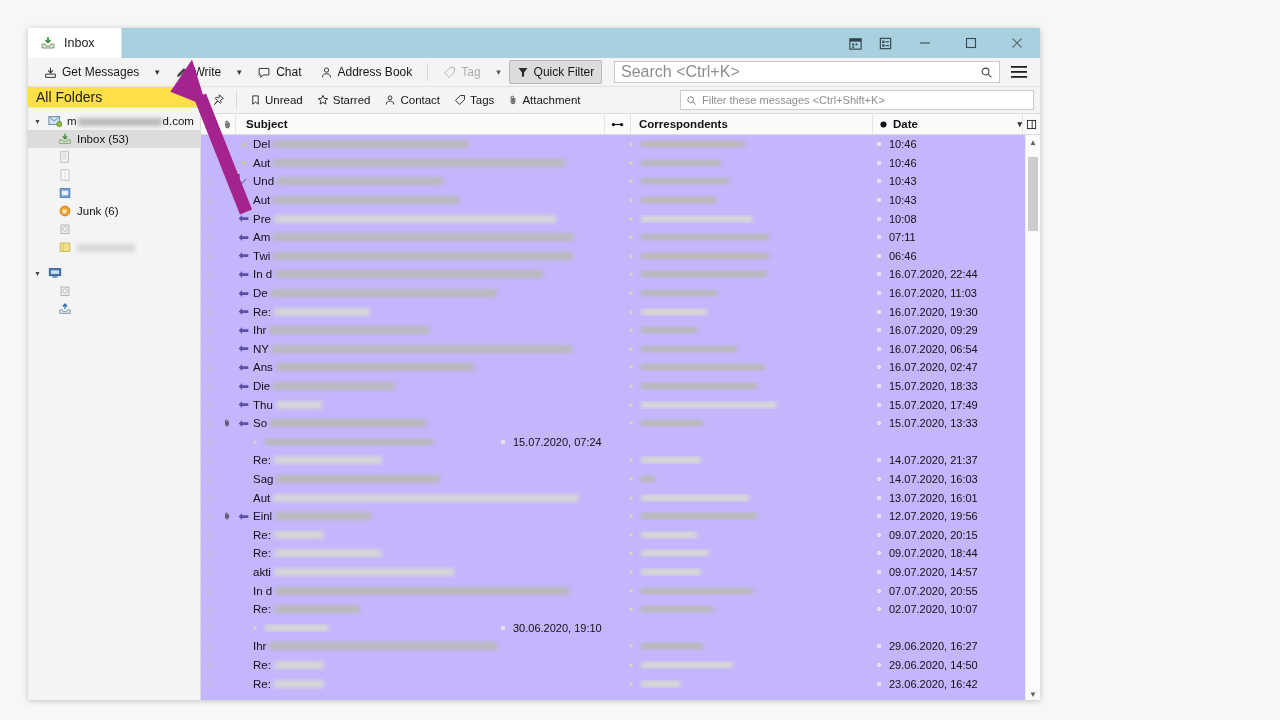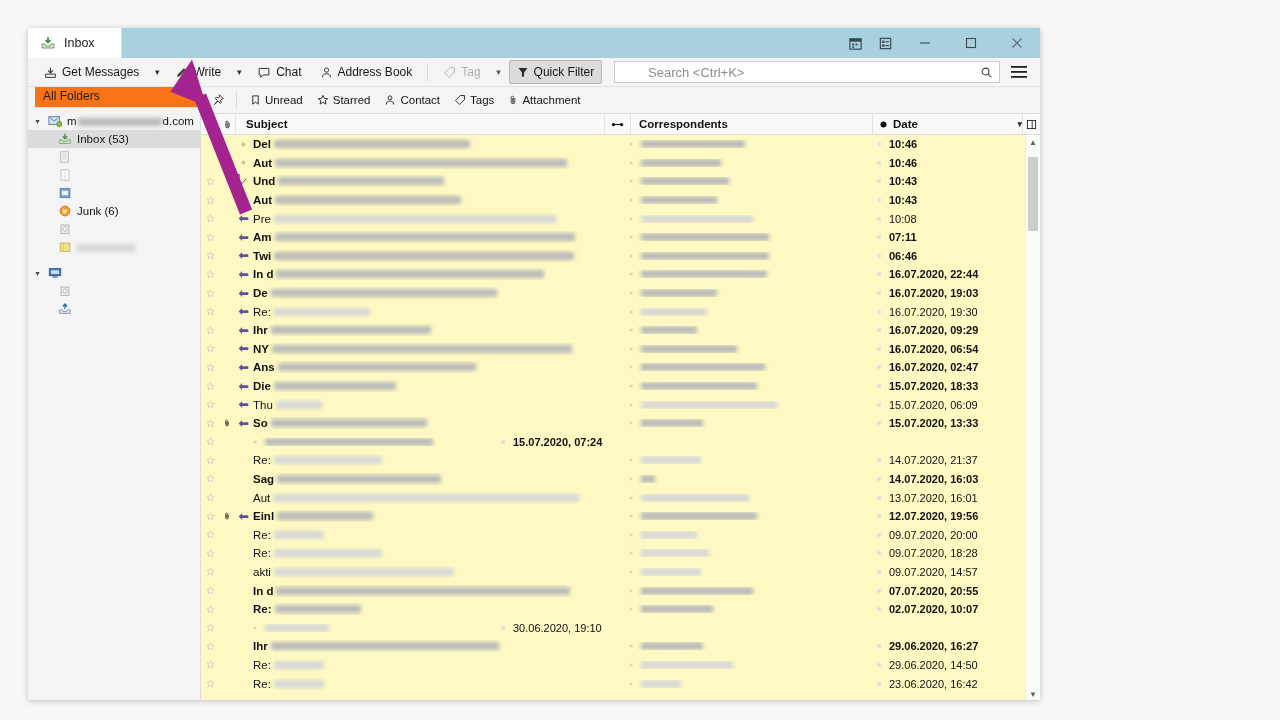--- a/index.html
+++ b/index.html
@@ -58,46 +58,46 @@
     width:16px;height:22px;color:#333;font-size:9px;
   }
   .vsep{width:1px;height:18px;background:#d8d8d8;margin:0 5px;}
   .search-wrap{
     margin-left:auto;display:flex;align-items:center;gap:6px;
   }
   .searchbox{
     width:372px;height:20px;background:#fff;border:1px solid #cccccc;
     display:flex;align-items:center;padding:0 6px;
   }
-  .searchbox .ph{font-size:13px;color:#8d8d8d;flex:1;margin-left:27px;}
+  .searchbox .ph{font-size:16px;color:#8d8d8d;flex:1;}
   .hamburger{width:26px;height:22px;display:flex;align-items:center;justify-content:center;}
   
   .body{display:flex;height:614px;}
   .sidebar{
     width:172px;background:#f4f4f4;border-right:1px solid #dcdcdc;
     display:flex;flex-direction:column;
   }
   .sb-head{
-    height:18px;padding:2px 0 0 8px;font-size:12px;color:#202020;
-    border-bottom:1px solid #e2e2e2;background:#f97316;margin-left:7px;
+    height:18px;padding:2px 0 0 8px;font-size:14px;color:#202020;
+    border-bottom:1px solid #e2e2e2;background:#fde047;
   }
   .folders{padding-top:4px;font-size:11.5px;color:#111;}
   .frow{display:flex;align-items:center;height:18px;padding-left:4px;gap:4px;white-space:nowrap;}
   .frow.sel{background:#dcdcdc;}
   .tw{width:11px;height:11px;display:flex;align-items:center;justify-content:center;color:#444;font-size:8px;}
   .tw.blank{visibility:hidden;}
   .ficon{width:16px;height:16px;display:flex;align-items:center;justify-content:center;}
   .flabel{font-size:11.5px;}
   .redact{
     display:inline-block;background:#d6d6d6;border-radius:1px;height:8px;
     filter:blur(2.2px);vertical-align:middle;
   }
   .redact.dk{background:#b9b9b9;}
   
-  .msgpane{flex:1;display:flex;flex-direction:column;background:#fef9c3;min-width:0;}
+  .msgpane{flex:1;display:flex;flex-direction:column;background:#c4b5fd;min-width:0;}
   .qfbar{
     height:26px;background:#f4f4f4;border-bottom:1px solid #dcdcdc;
     display:flex;align-items:center;padding:0 6px;gap:2px;
   }
   .qbtn{display:flex;align-items:center;gap:4px;height:20px;padding:0 6px;font-size:11.5px;color:#151515;white-space:nowrap;}
   .pinbtn{width:22px;height:20px;display:flex;align-items:center;justify-content:center;}
   .filterbox{
     margin-left:auto;width:342px;height:18px;background:#fff;border:1px solid #cbcbcb;
     display:flex;align-items:center;gap:5px;padding:0 5px;
   }
@@ -117,21 +117,21 @@
   .listwrap{flex:1;display:flex;min-height:0;}
   .list{flex:1;min-width:0;overflow:hidden;}
   .row{display:flex;align-items:center;height:18.6px;font-size:11.5px;color:#111;}
   .c-star{width:18px;display:flex;align-items:center;justify-content:center;}
   .c-att{width:16px;display:flex;align-items:center;justify-content:center;}
   .c-thr{width:16px;display:flex;align-items:center;justify-content:center;}
   .c-subj{flex:1;min-width:0;display:flex;align-items:center;gap:3px;padding-left:2px;overflow:hidden;}
   .c-corr{width:242px;display:flex;align-items:center;gap:6px;overflow:hidden;}
   .c-date{width:150px;display:flex;align-items:center;gap:6px;padding-left:6px;white-space:nowrap;}
   .subj-prefix{white-space:nowrap;}
-  .bold{font-weight:bold;}
+  .bold{font-weight:normal;}
   .datetxt{font-size:11px;}
   .scrollbar{
     width:14px;background:#fbfbfb;border-left:1px solid #eee;
     display:flex;flex-direction:column;align-items:center;
   }
   .sb-arrow{height:14px;width:14px;display:flex;align-items:center;justify-content:center;color:#606060;font-size:8px;}
   .sb-track{flex:1;width:14px;background:#fbfbfb;position:relative;}
   .sb-thumb{position:absolute;left:2px;top:8px;width:10px;height:74px;background:#cdcdcd;border-radius:1px;}
   
   .annot{position:absolute;left:0;top:0;width:1280px;height:720px;pointer-events:none;}
@@ -426,20 +426,27 @@
               <path d="M8.5 2H14v5.5L7.5 14 2 8.5z" fill="none" stroke="#222" stroke-width="1.2"></path>
             </svg>
           <span>Tags</span>
         </div>
         <div class="qbtn">
           <svg width="10" height="12" viewBox="0 0 16 16">
               <path d="M11 5v6a3 3 0 01-6 0V4a2 2 0 014 0v7a1 1 0 01-2 0V5" fill="none" stroke="#222" stroke-width="1.2"></path>
             </svg>
           <span>Attachment</span>
         </div>
+        <div class="filterbox">
+          <svg width="11" height="11" viewBox="0 0 16 16">
+              <circle cx="6.8" cy="6.8" r="4.2" fill="none" stroke="#777" stroke-width="1.3"></circle>
+              <line x1="10" y1="10" x2="14" y2="14" stroke="#777" stroke-width="1.4"></line>
+            </svg>
+          <span class="ph">Filter these messages &lt;Ctrl+Shift+K&gt;</span>
+        </div>
       </div>
 
       <div class="colhead">
         <div class="ch ch-star">
           <svg width="9" height="9" viewBox="0 0 16 16">
               <path d="M8 1.5l1.9 4.2 4.6.4-3.5 3 1.1 4.5L8 11.2 3.9 13.6 5 9.1 1.5 6.1l4.6-.4z" fill="#111"></path>
             </svg>
         </div>
         <div class="ch ch-att">
           <svg width="9" height="11" viewBox="0 0 16 16">
@@ -715,21 +722,21 @@
               <div class="c-corr">
                 <svg width="8" height="8" viewBox="0 0 16 16">
                   <circle cx="8" cy="8" r="3.2" fill="#d6dcae"></circle>
                 </svg>
                 <span class="redact dk" style="width:76px;"></span>
               </div>
               <div class="c-date">
                 <svg width="8" height="8" viewBox="0 0 16 16">
                   <circle cx="8" cy="8" r="4.6" fill="#e2e2e2"></circle>
                 </svg>
-                <span class="datetxt bold">16.07.2020, 19:03</span>
+                <span class="datetxt bold">16.07.2020, 11:03</span>
               </div>
             </div>
             <div class="row">
               <div class="c-star">
                 <svg width="9" height="9" viewBox="0 0 16 16">
                   <path d="M8 1.5l1.9 4.2 4.6.4-3.5 3 1.1 4.5L8 11.2 3.9 13.6 5 9.1 1.5 6.1l4.6-.4z" fill="none" stroke="#c5c5c5" stroke-width="1.2"></path>
                 </svg>
               </div>
               <div class="c-att"></div>
               <div class="c-thr">
@@ -889,21 +896,21 @@
               <div class="c-corr">
                 <svg width="8" height="8" viewBox="0 0 16 16">
                   <circle cx="8" cy="8" r="3.2" fill="#d6dcae"></circle>
                 </svg>
                 <span class="redact" style="width:136px;"></span>
               </div>
               <div class="c-date">
                 <svg width="8" height="8" viewBox="0 0 16 16">
                   <circle cx="8" cy="8" r="4.6" fill="#e2e2e2"></circle>
                 </svg>
-                <span class="datetxt">15.07.2020, 06:09</span>
+                <span class="datetxt">15.07.2020, 17:49</span>
               </div>
             </div>
             <div class="row">
               <div class="c-star">
                 <svg width="9" height="9" viewBox="0 0 16 16">
                   <path d="M8 1.5l1.9 4.2 4.6.4-3.5 3 1.1 4.5L8 11.2 3.9 13.6 5 9.1 1.5 6.1l4.6-.4z" fill="none" stroke="#c5c5c5" stroke-width="1.2"></path>
                 </svg>
               </div>
               <div class="c-att">
                 <svg width="8" height="10" viewBox="0 0 16 16">
@@ -1076,21 +1083,21 @@
               <div class="c-corr">
                 <svg width="8" height="8" viewBox="0 0 16 16">
                   <circle cx="8" cy="8" r="3.2" fill="#d6dcae"></circle>
                 </svg>
                 <span class="redact" style="width:56px;"></span>
               </div>
               <div class="c-date">
                 <svg width="8" height="8" viewBox="0 0 16 16">
                   <circle cx="8" cy="8" r="4.6" fill="#e2e2e2"></circle>
                 </svg>
-                <span class="datetxt">09.07.2020, 20:00</span>
+                <span class="datetxt">09.07.2020, 20:15</span>
               </div>
             </div>
             <div class="row">
               <div class="c-star">
                 <svg width="9" height="9" viewBox="0 0 16 16">
                   <path d="M8 1.5l1.9 4.2 4.6.4-3.5 3 1.1 4.5L8 11.2 3.9 13.6 5 9.1 1.5 6.1l4.6-.4z" fill="none" stroke="#c5c5c5" stroke-width="1.2"></path>
                 </svg>
               </div>
               <div class="c-att"></div>
               <div class="c-thr"></div>
@@ -1101,21 +1108,21 @@
               <div class="c-corr">
                 <svg width="8" height="8" viewBox="0 0 16 16">
                   <circle cx="8" cy="8" r="3.2" fill="#d6dcae"></circle>
                 </svg>
                 <span class="redact" style="width:68px;"></span>
               </div>
               <div class="c-date">
                 <svg width="8" height="8" viewBox="0 0 16 16">
                   <circle cx="8" cy="8" r="4.6" fill="#e2e2e2"></circle>
                 </svg>
-                <span class="datetxt">09.07.2020, 18:28</span>
+                <span class="datetxt">09.07.2020, 18:44</span>
               </div>
             </div>
             <div class="row">
               <div class="c-star">
                 <svg width="9" height="9" viewBox="0 0 16 16">
                   <path d="M8 1.5l1.9 4.2 4.6.4-3.5 3 1.1 4.5L8 11.2 3.9 13.6 5 9.1 1.5 6.1l4.6-.4z" fill="none" stroke="#c5c5c5" stroke-width="1.2"></path>
                 </svg>
               </div>
               <div class="c-att"></div>
               <div class="c-thr"></div>

